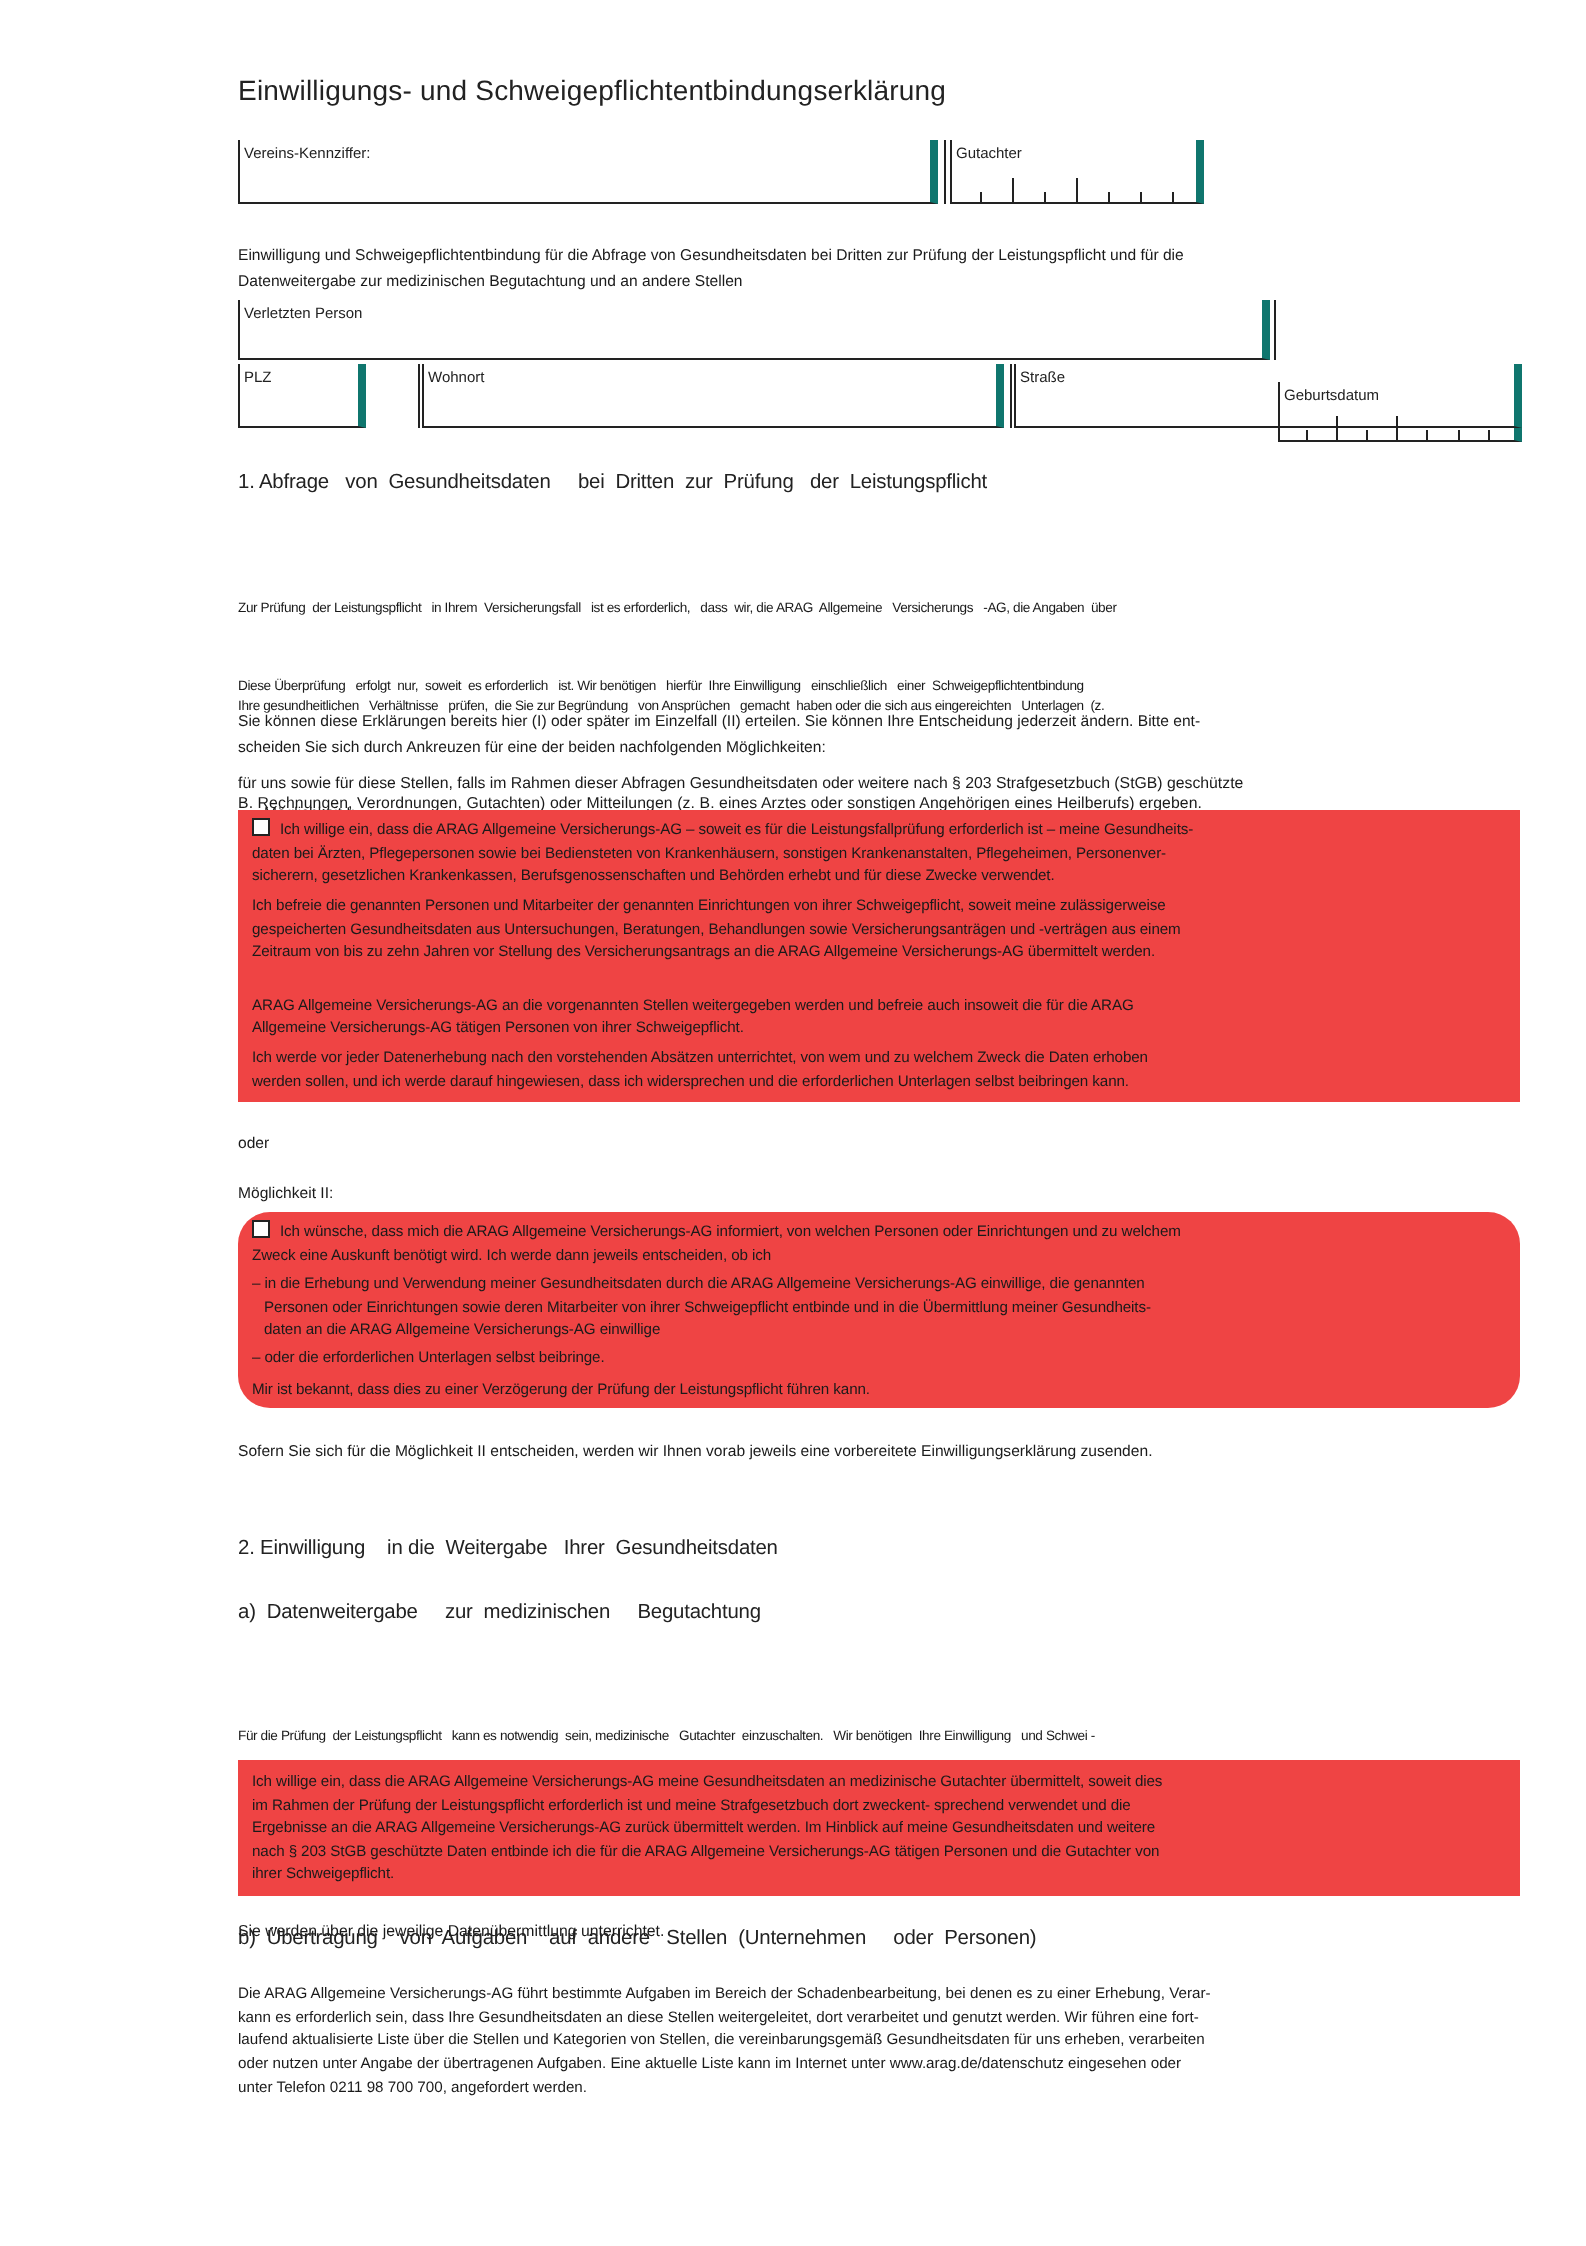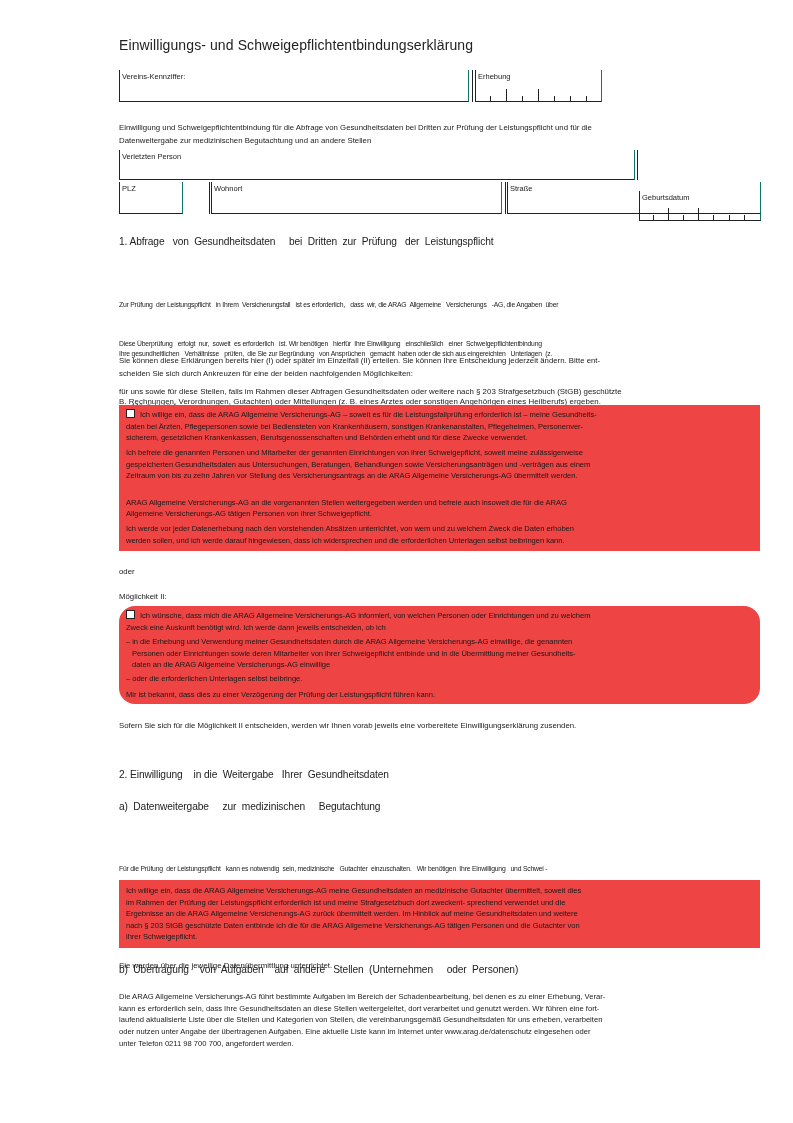--- a/index.html
+++ b/index.html
@@ -3,41 +3,41 @@
 <meta charset="utf-8">
 <style>
   html, body { margin: 0; padding: 0; background: #ffffff; }
   body { width: 793px; height: 1123px; position: relative; overflow: hidden;
          font-family: "Liberation Sans", "DejaVu Sans", sans-serif; color: #1a1a1a; }
   .abs { position: absolute; }
   .title { left: 119px; top: 37px; font-size: 14px; color: #222; letter-spacing: 0.1px; }
   .small { font-size: 8px; line-height: 12.5px; letter-spacing: 0px; }
   .condensed { font-size: 7.2px; line-height: 12.5px; letter-spacing: -0.2px; transform-origin: left top; }
   .heading { font-size: 10.2px; color: #222; letter-spacing: -0.1px; }
-  .box { position: absolute; border-left: 1px solid #222; border-bottom: 1px solid #222; border-right: 1px solid #0f766e; box-sizing: border-box; text-align: right; }
+  .box { position: absolute; border-left: 1px solid #222; border-bottom: 1px solid #222; border-right: 4px solid #0f766e; box-sizing: border-box; text-align: right; }
   .box .lbl { position: absolute; left: 2px; top: 2px; font-size: 7.5px; color: #222; }
   .dbl { position: absolute; width: 1px; background: #222; }
   .ticks { position: absolute; bottom: 0; left: 0; right: 0; height: 14px; }
   .tick { position: absolute; bottom: 0; width: 1px; background: #222; }
   .panel { position: absolute; left: 119px; width: 641px; background: #ef4444; box-sizing: border-box; }
   .cb { display: inline-block; width: 7px; height: 7px; border: 1px solid #222; vertical-align: -1px; margin-right: 5px; background: #fff; }
   .par { position: absolute; left: 7px; right: 12px; font-size: 7.6px; line-height: 11.5px; letter-spacing: -0.05px; }
   .indent { padding-left: 6px; }
 </style>
 </head>
 <body>
 
 <div class="abs title">Einwilligungs- und Schweigepflichtentbindungserklärung</div>
 
 <div class="box" style="left:119px; top:70px; width:350px; height:32px;">
   <span class="lbl">Vereins-Kennziffer:</span>
 </div>
 <div class="dbl" style="left:472px; top:70px; height:32px;"></div>
 <div class="box" style="left:475px; top:70px; width:127px; height:32px;">
-  <span class="lbl">Erhebung</span>
+  <span class="lbl">Gutachter</span>
   <div class="ticks">
     <div class="tick" style="left:14px; height:5px;"></div>
     <div class="tick" style="left:30px; height:12px;"></div>
     <div class="tick" style="left:46px; height:5px;"></div>
     <div class="tick" style="left:62px; height:12px;"></div>
     <div class="tick" style="left:78px; height:5px;"></div>
     <div class="tick" style="left:94px; height:5px;"></div>
     <div class="tick" style="left:110px; height:5px;"></div>
   </div>
 </div>

